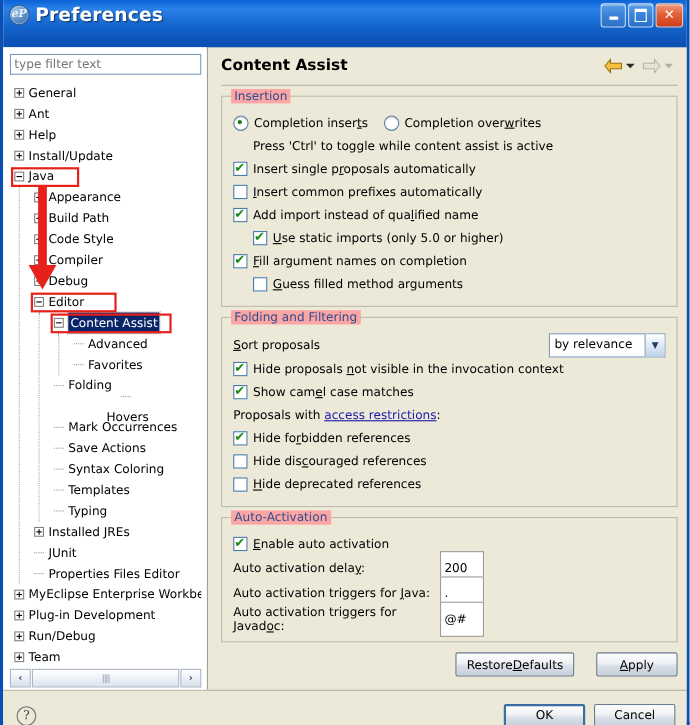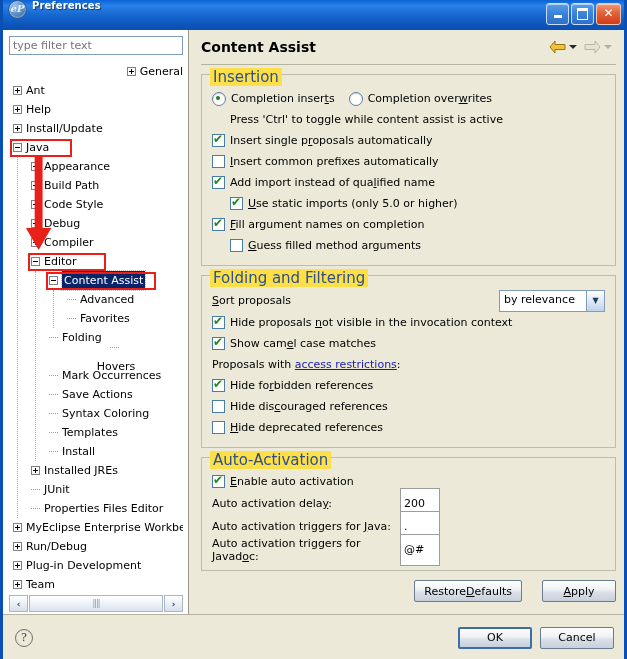--- a/index.html
+++ b/index.html
@@ -21,37 +21,37 @@
     width: 627px; height: 659px;
     box-sizing: border-box;
     border: 3px solid #0a4fb4;
     border-top: none;
     background: #ece9d8;
     display: flex; flex-direction: column;
   }
   .titlebar {
     height: 27px; flex: 0 0 27px;
     background: linear-gradient(to bottom,#0a62d6 0%, #2a81e8 18%, #1567cf 52%, #0d52b6 88%, #0a4fb4 100%);
-    display: flex; 
-    padding: 0 3px 3px 5px;
+    display: flex; align-items: center;
+    padding: 0 3px 16px 5px;
     position: relative;
   }
   .title-icon {
     width: 17px; height: 17px; border-radius: 50%;
     background: radial-gradient(circle at 35% 30%, #9ec8ef 0%, #5f92c8 45%, #2b5f9e 100%);
     border: 1px solid #2d5c94;
     box-shadow: inset 0 0 2px #ffffff;
     margin-right: 5px;
     font-style: italic; font-weight: bold;
     color: #e8f0fb; font-size: 10px;
     line-height: 16px; text-align: center;
     font-family: "DejaVu Serif", "Liberation Serif", serif;
   }
   .title-text {
-    color: #ffffff; font-weight: bold; font-size: 10px;
+    color: #ffffff; font-weight: bold; font-size: 17px;
     text-shadow: 1px 1px 1px rgba(0,0,0,.55);
     letter-spacing: .1px;
     font-family: "DejaVu Sans", "Liberation Sans", sans-serif;
   }
   .title-btns { margin-left: auto; display: flex; gap: 2px; align-items: center; }
   .tbtn {
     width: 21px; height: 20px;
     border: 1px solid #c8ddf4;
     border-radius: 3px;
     display: flex; align-items: center; justify-content: center;
@@ -191,22 +191,22 @@
   }
   .nav-chevron.dim { border-top-color: #b0b0a8; }
 
   .group {
     border: 1px solid #bdbcae;
     margin-top: 9px; position: relative;
     padding: 13px 10px 9px 10px;
   }
   .group > .glabel {
     position: absolute; top: -7px; left: 8px;
-    background: #fde047; padding: 0 3px;
-    color: #2d4f8e; font-size: 15px;
+    background: #fca5a5; padding: 0 3px;
+    color: #2d4f8e; font-size: 11px;
     font-family: "DejaVu Sans", "Liberation Sans", sans-serif;
   }
   .row { display: flex; align-items: center; height: 21px; }
   .row.tall { height: 23px; }
 
   .radio {
     width: 12px; height: 12px; border-radius: 50%;
     border: 1px solid #5a7ea8; background: #fff;
     flex: 0 0 12px; margin-right: 5px; position: relative;
     box-shadow: inset 0 1px 1px rgba(0,0,0,.18);
@@ -309,21 +309,21 @@
   </div>
 
   <div class="dialog-body">
     <div class="content-row">
 
       <div class="left-pane">
         <input class="filter-box" type="text" placeholder="type filter text" style="">
 
         <div class="tree-wrap">
           <div class="tree" id="tree-root">
-              <div class="trow" style="padding-left: 4px; justify-content: flex-end;">
+              <div class="trow" style="padding-left: 4px;">
                 <div class="tw plus"></div>
                 <span class="tlabel">General</span>
               </div>
               <div class="trow" style="padding-left: 4px;">
                 <div class="tw plus"></div>
                 <span class="tlabel">Ant</span>
               </div>
               <div class="trow" style="padding-left: 4px;">
                 <div class="tw plus"></div>
                 <span class="tlabel">Help</span>
@@ -343,25 +343,25 @@
               <div class="trow" style="padding-left: 22px;">
                 <div class="tw plus"></div>
                 <span class="tlabel">Build Path</span>
               </div>
               <div class="trow" style="padding-left: 22px;">
                 <div class="tw plus"></div>
                 <span class="tlabel">Code Style</span>
               </div>
               <div class="trow" style="padding-left: 22px;">
                 <div class="tw plus"></div>
+                <span class="tlabel">Compiler</span>
+              </div>
+              <div class="trow" style="padding-left: 22px;">
+                <div class="tw plus"></div>
                 <span class="tlabel">Debug</span>
-              </div>
-              <div class="trow" style="padding-left: 22px;">
-                <div class="tw plus"></div>
-                <span class="tlabel">Compiler</span>
               </div>
               <div class="trow" style="padding-left: 22px;">
                 <div class="tw minus"></div>
                 <span class="tlabel">Editor</span>
               </div>
               <div class="trow selected" style="padding-left: 40px;">
                 <div class="tw minus"></div>
                 <span class="tlabel">Content Assist</span>
               </div>
               <div class="trow" style="padding-left: 58px;">
@@ -391,45 +391,45 @@
               <div class="trow" style="padding-left: 40px;">
                 <div class="dashline"></div>
                 <span class="tlabel">Syntax Coloring</span>
               </div>
               <div class="trow" style="padding-left: 40px;">
                 <div class="dashline"></div>
                 <span class="tlabel">Templates</span>
               </div>
               <div class="trow" style="padding-left: 40px;">
                 <div class="dashline"></div>
-                <span class="tlabel">Install</span>
+                <span class="tlabel">Typing</span>
               </div>
               <div class="trow" style="padding-left: 22px;">
                 <div class="tw plus"></div>
                 <span class="tlabel">Installed JREs</span>
               </div>
               <div class="trow" style="padding-left: 22px;">
                 <div class="dashline"></div>
                 <span class="tlabel">JUnit</span>
               </div>
               <div class="trow" style="padding-left: 22px;">
                 <div class="dashline"></div>
                 <span class="tlabel">Properties Files Editor</span>
               </div>
               <div class="trow" style="padding-left: 4px;">
                 <div class="tw plus"></div>
                 <span class="tlabel">MyEclipse Enterprise Workbenc</span>
               </div>
               <div class="trow" style="padding-left: 4px;">
                 <div class="tw plus"></div>
+                <span class="tlabel">Plug-in Development</span>
+              </div>
+              <div class="trow" style="padding-left: 4px;">
+                <div class="tw plus"></div>
                 <span class="tlabel">Run/Debug</span>
-              </div>
-              <div class="trow" style="padding-left: 4px;">
-                <div class="tw plus"></div>
-                <span class="tlabel">Plug-in Development</span>
               </div>
               <div class="trow" style="padding-left: 4px;">
                 <div class="tw plus"></div>
                 <span class="tlabel">Team</span>
               </div>
               <div class="vguide" style="left: 8px; top: 95px; height: 361px; bottom: auto;"></div>
               <div class="vguide" style="left: 26px; top: 209px; height: 190px; bottom: auto;"></div>
               <div class="vguide" style="left: 44px; top: 228px; height: 38px; bottom: auto;"></div>
             </div>
 

